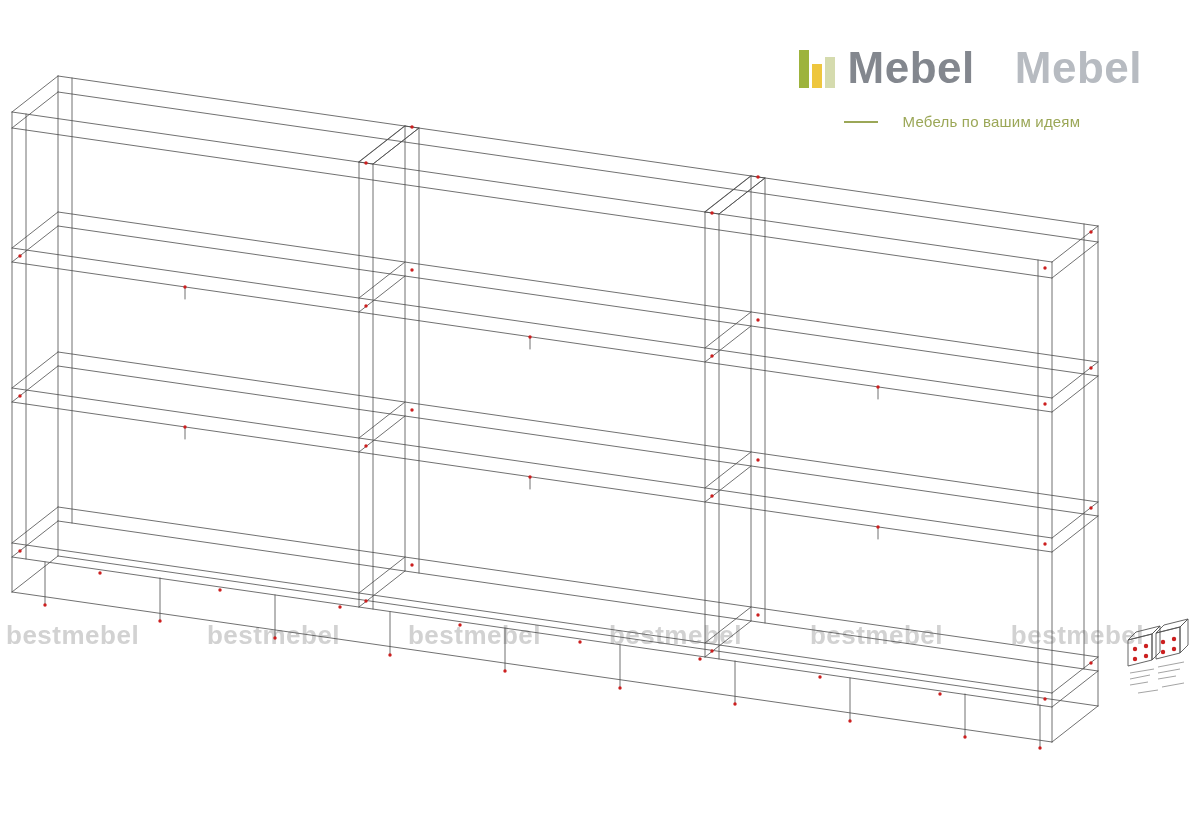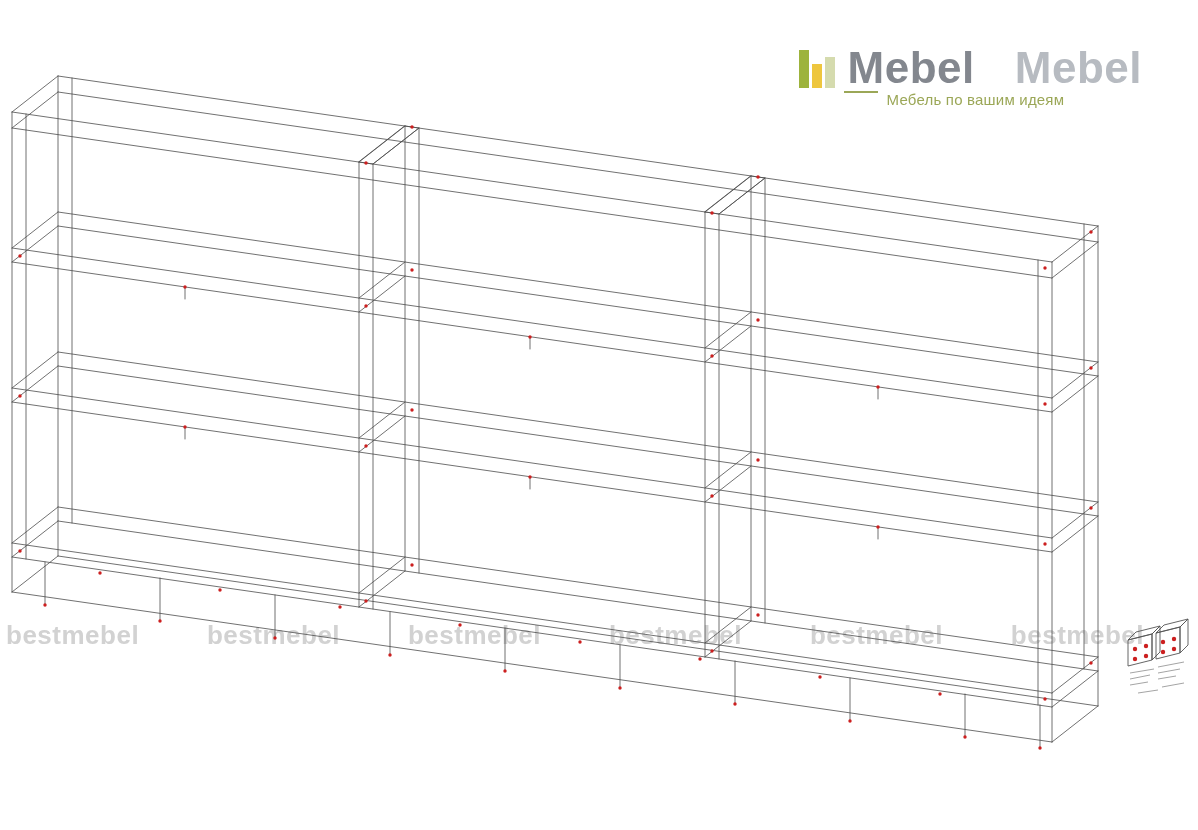--- a/index.html
+++ b/index.html
@@ -9,21 +9,21 @@
   }
   .page{position:absolute;inset:0;}
 
   
   .brand{position:absolute;top:44px;right:56px;z-index:3;}
   .brand-row{display:flex;align-items:flex-end;gap:10px;}
   .brand-bars{display:block;}
   .brand-text{font-size:44px;font-weight:700;line-height:1;letter-spacing:.5px;white-space:nowrap;}
   .brand-first{color:#83878e;}
   .brand-second{color:#b7bbc1;margin-left:40px;}
-  .tagline-row{display:flex;align-items:flex-start;gap:9px;margin-top:1px;margin-left:46px;}
+  .tagline-row{display:flex;align-items:center;gap:25px;margin-top:23px;margin-left:46px;}
   .tagline-dash{width:34px;height:2px;background:#9ba757;}
   .tagline{font-size:15px;color:#9ba757;letter-spacing:.2px;white-space:nowrap;}
 
   
   .watermarks{
     position:absolute;left:6px;top:620px;width:1138px;
     display:flex;justify-content:space-between;
     font-weight:700;font-size:26px;color:#d2d2d2;letter-spacing:.5px;
     z-index:1;user-select:none;
   }

